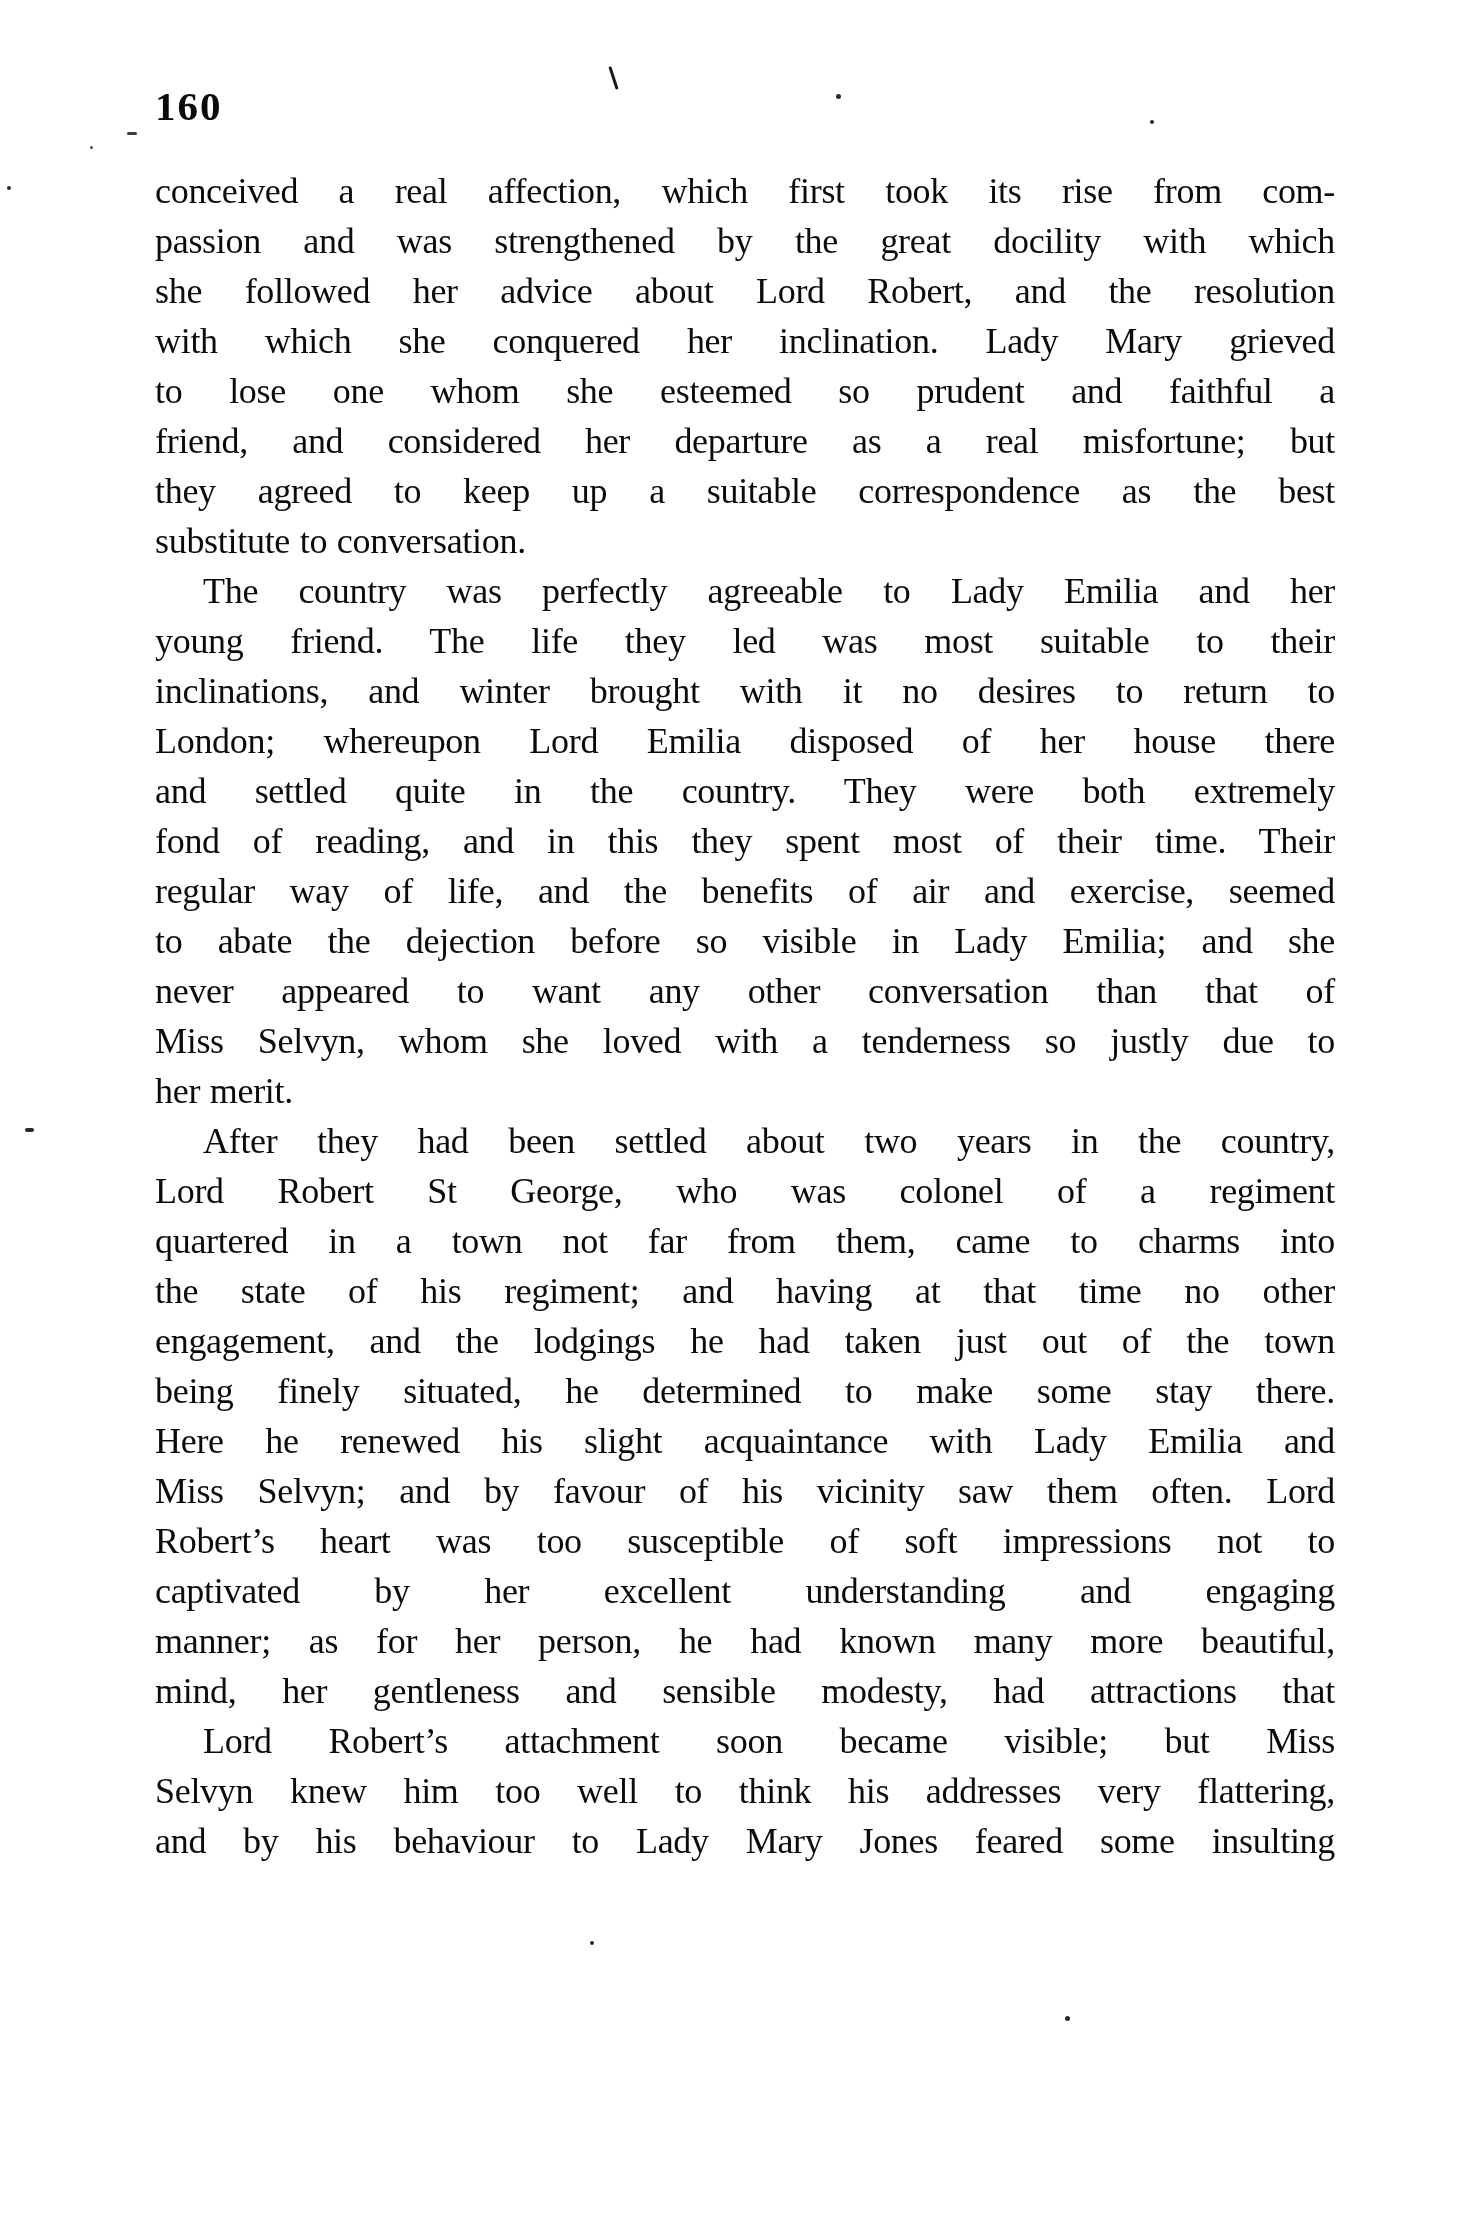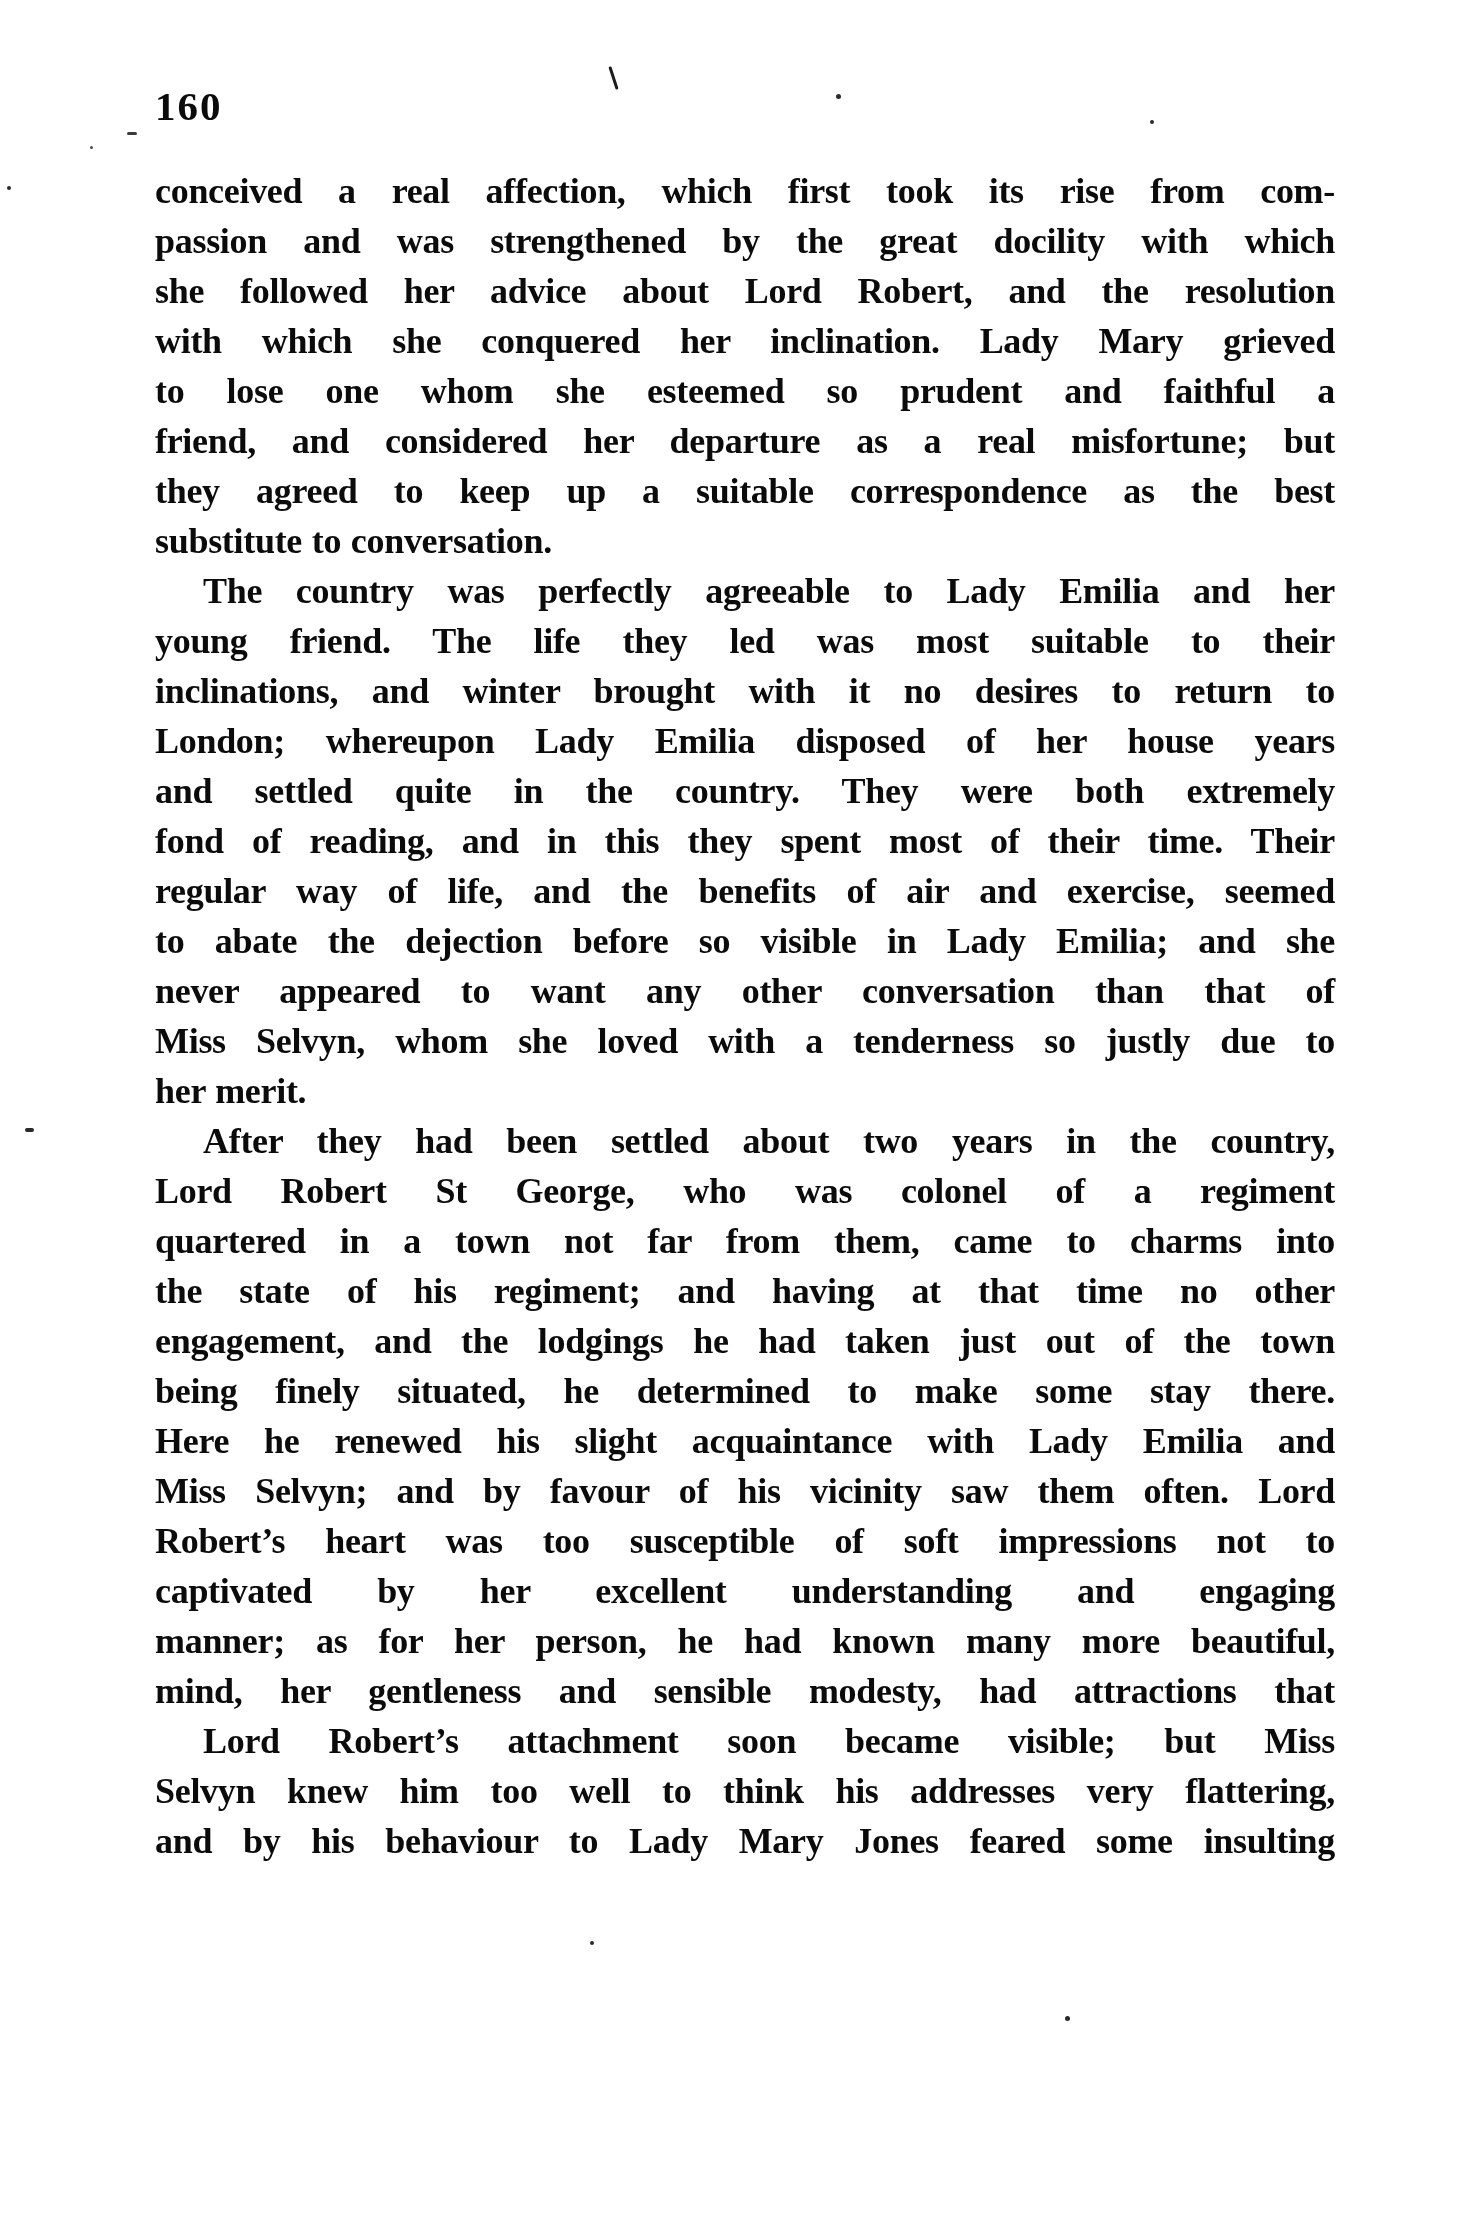--- a/index.html
+++ b/index.html
@@ -25,21 +25,21 @@
     font-weight: 700;
     letter-spacing: 2px;
     color: #0b0b0b;
   }
   .textblock {
     position: absolute;
     left: 155px;
     top: 128px;
     width: 1180px;
     font-size: 36px;
-    font-weight: 700;
+    font-weight: 400;
     line-height: 50px;
     letter-spacing: -0.3px;
     word-spacing: 1px;
   }
   .line {
     text-align: justify;
     text-align-last: justify;
     white-space: normal;
     height: 50px;
     overflow: visible;
@@ -85,21 +85,21 @@
       <div class="line">to lose one whom she esteemed so prudent and faithful a</div>
       <div class="line">friend, and considered her departure as a real misfortune; but</div>
       <div class="line">they agreed to keep up a suitable correspondence as the best</div>
       <div class="line end">substitute to conversation.</div>
     </div>
 
     <div>
       <div class="line indent">The country was perfectly agreeable to Lady Emilia and her</div>
       <div class="line">young friend. The life they led was most suitable to their</div>
       <div class="line">inclinations, and winter brought with it no desires to return to</div>
-      <div class="line">London; whereupon Lady Emilia disposed of her house years</div>
+      <div class="line">London; whereupon Lord Emilia disposed of her house there</div>
       <div class="line">and settled quite in the country. They were both extremely</div>
       <div class="line">fond of reading, and in this they spent most of their time. Their</div>
       <div class="line">regular way of life, and the benefits of air and exercise, seemed</div>
       <div class="line">to abate the dejection before so visible in Lady Emilia; and she</div>
       <div class="line">never appeared to want any other conversation than that of</div>
       <div class="line">Miss Selvyn, whom she loved with a tenderness so justly due to</div>
       <div class="line end">her merit.</div>
     </div>
 
     <div>

